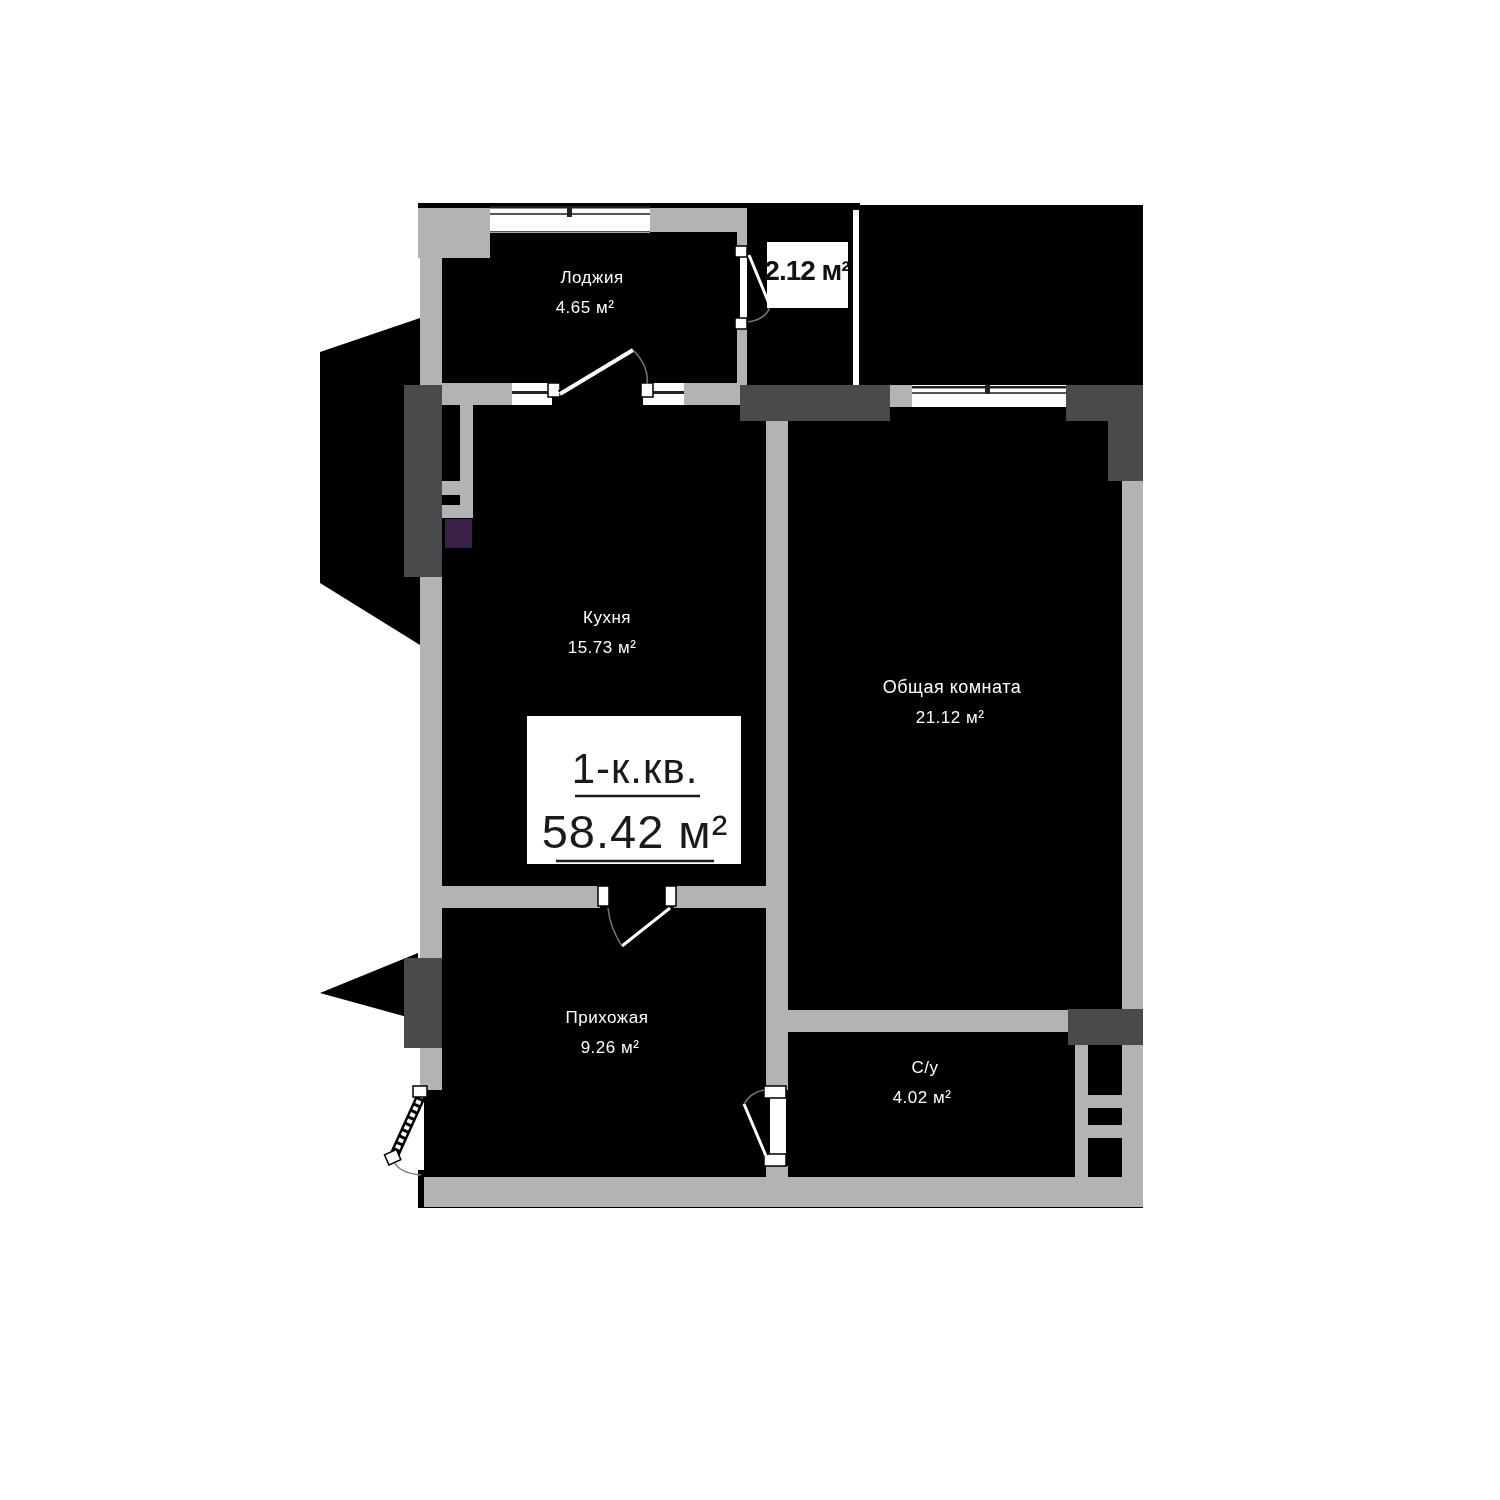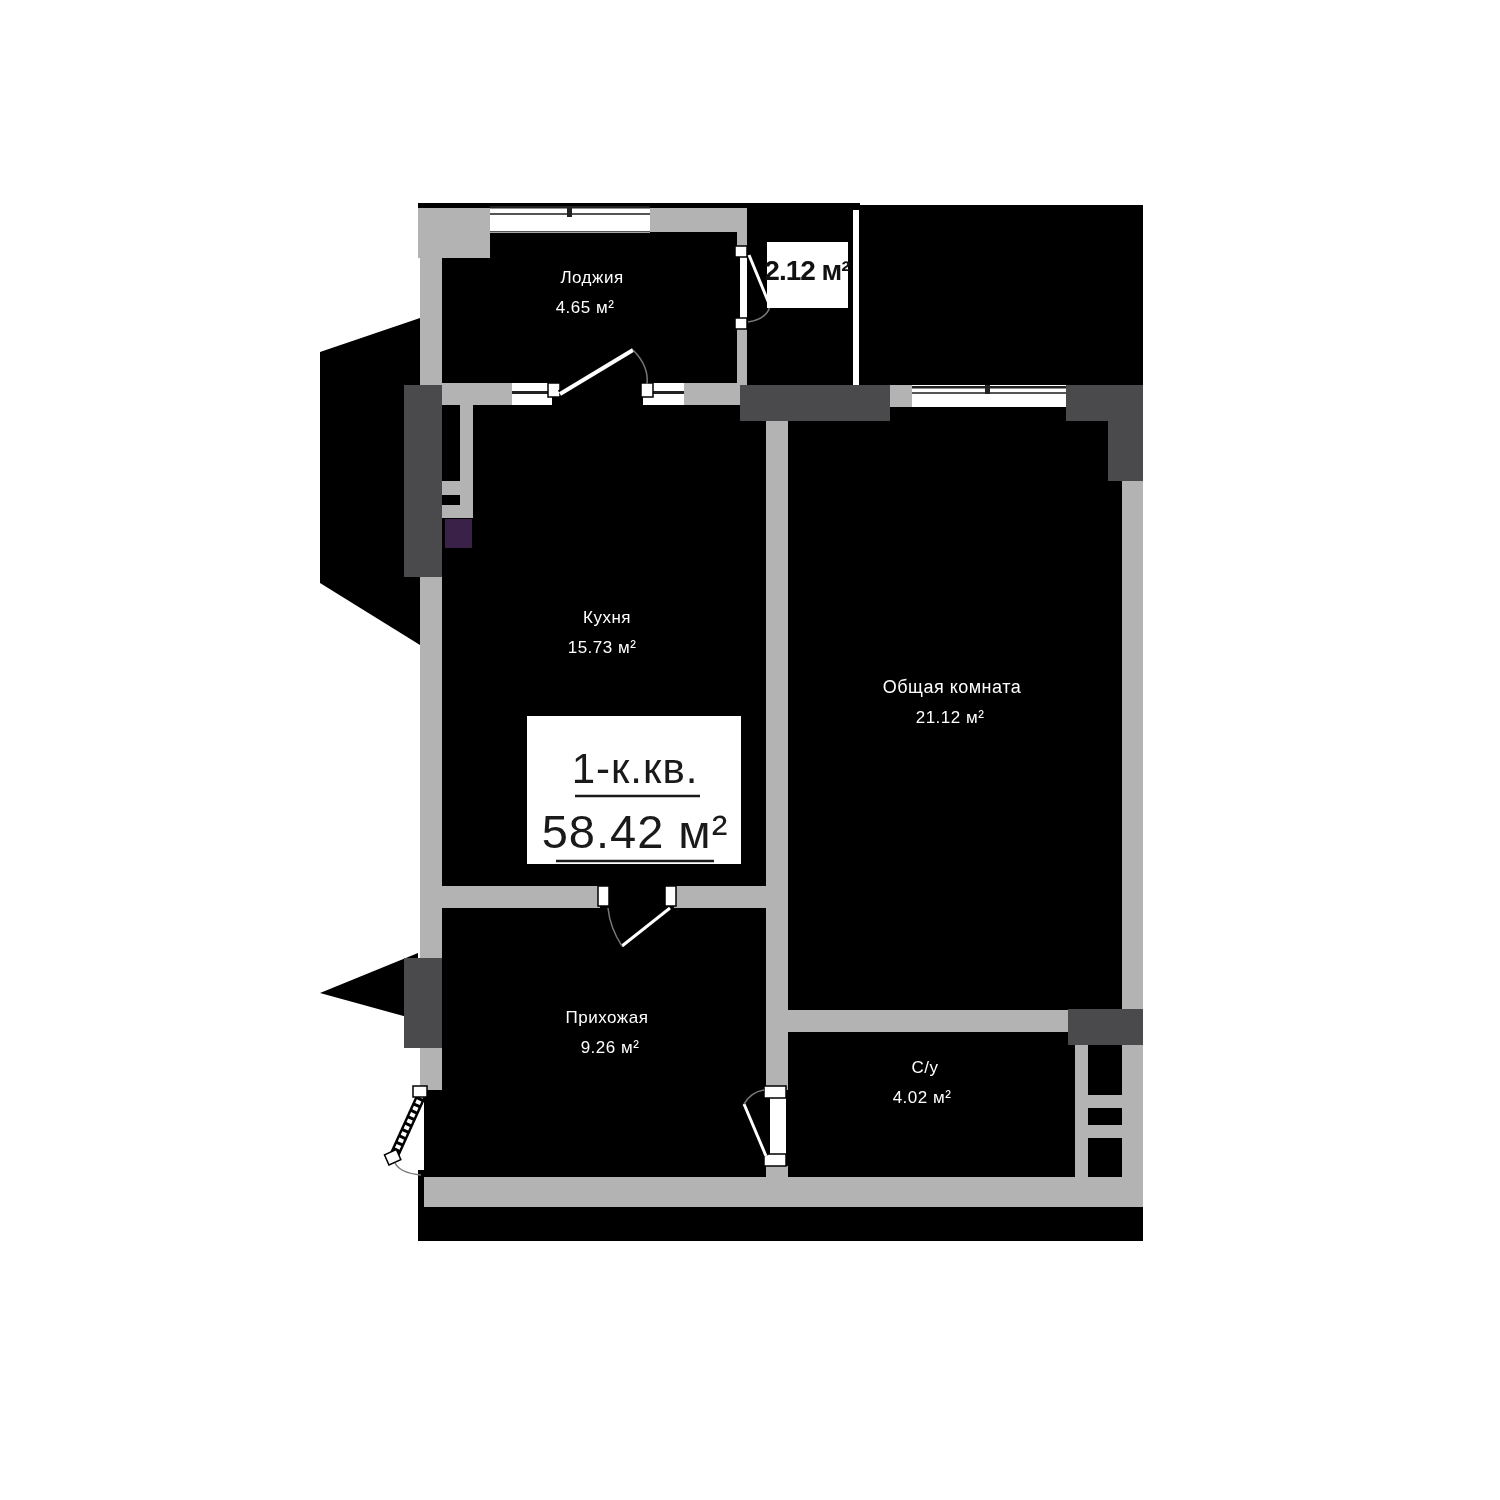--- a/index.html
+++ b/index.html
@@ -4,21 +4,21 @@
 <style>
   html, body {
     margin: 0;
     padding: 0;
     background: var(--background, #ffffff);
     font-family: "Liberation Sans", sans-serif;
   }
   .stage {
     position: relative;
     width: 1500px;
-    height: 1500px;
+    height: 1208px;
     background: var(--background, #ffffff);
     overflow: hidden;
   }
   svg { display: block; }
 
   .room-fill   { fill: var(--room-fill, #000); }
   .wall-light  { fill: var(--wall-light, #b3b3b3); }
   .wall-dark   { fill: var(--wall-dark, #4a4a4c); }
   .purple      { fill: var(--accent-purple, #3a2147); }
   .white-fill  { fill: #ffffff; }

